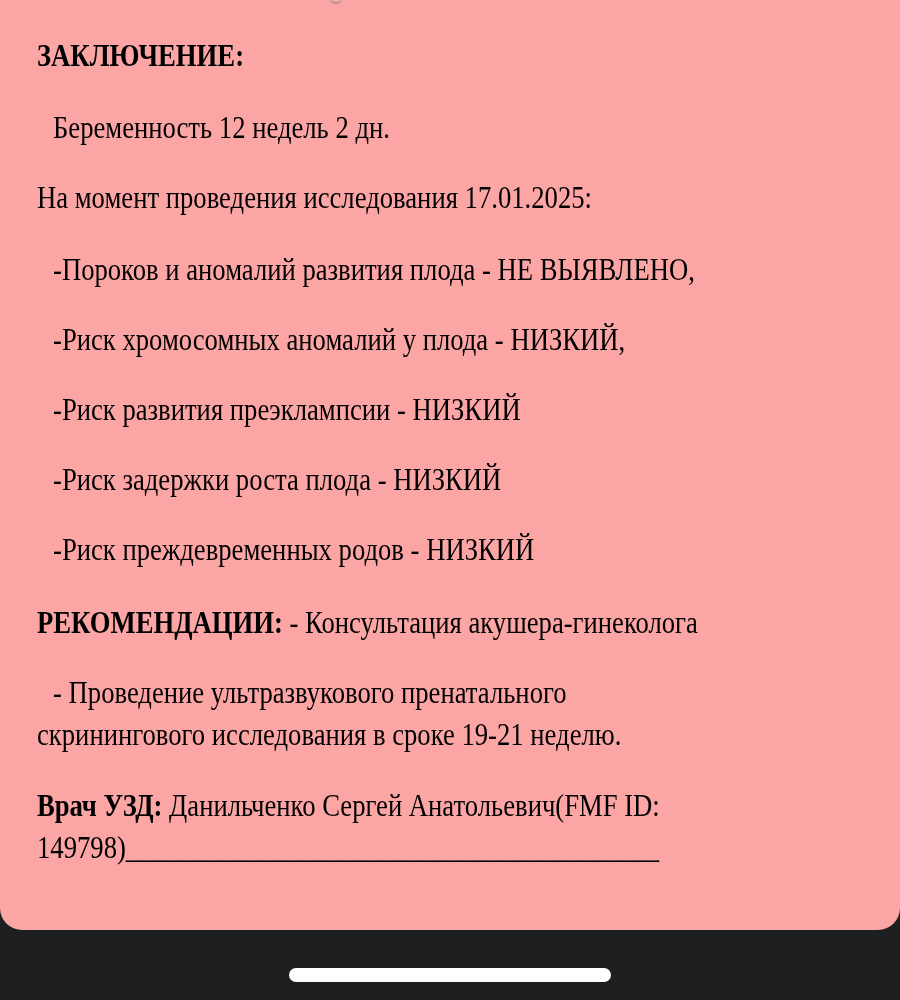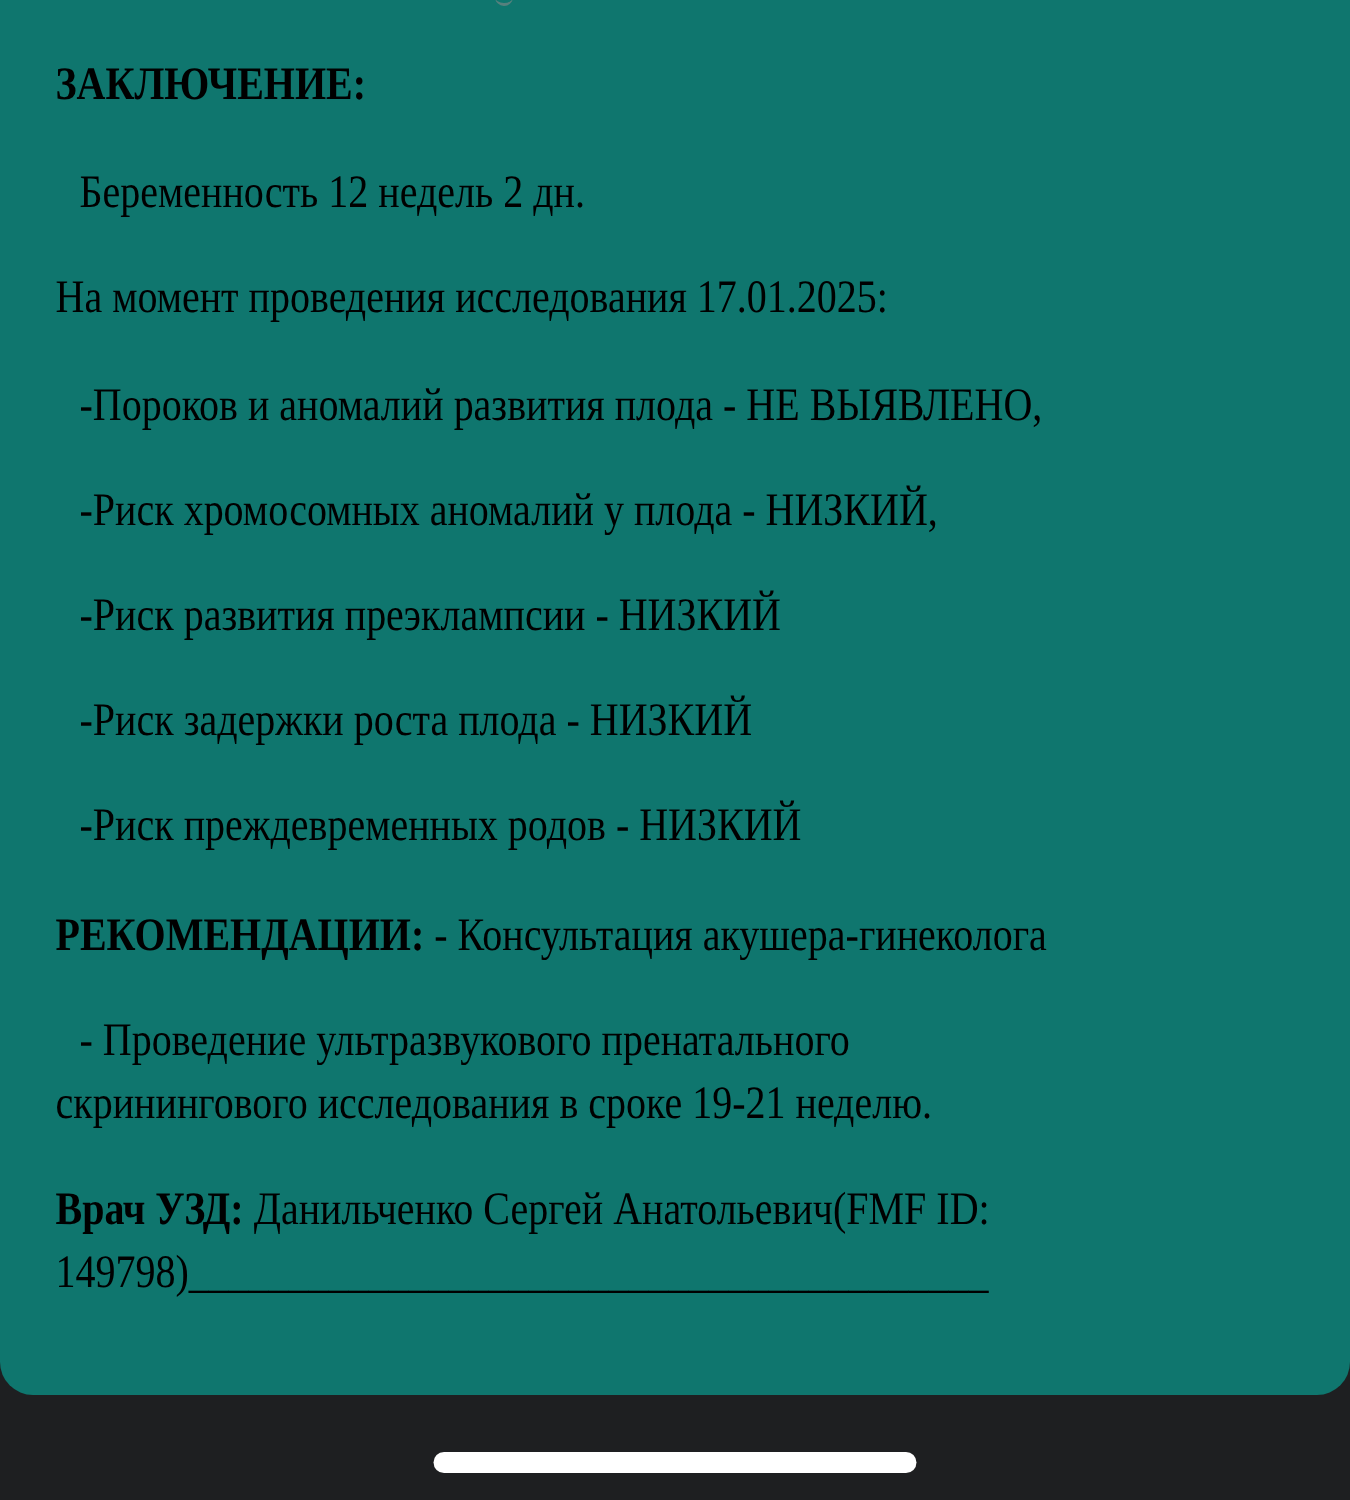--- a/index.html
+++ b/index.html
@@ -3,21 +3,21 @@
 <meta charset="utf-8">
 <style>
   html, body { margin:0; padding:0; }
   body {
     width:900px; height:1000px; overflow:hidden; position:relative;
     background:#1e1f21;
     border-radius: 0 0 36px 36px;
   }
   .page {
     position:absolute; left:0; top:0; width:900px; height:930px;
-    background:#0f766e;
+    background:#fca5a5;
     border-radius: 0 0 22px 22px;
     overflow:hidden;
   }
   .line {
     position:absolute; left:37px;
     font-family:"Liberation Serif", serif;
     font-size:31px; color:#000;
     white-space:nowrap;
     transform-origin: 0 50%;
     transform: scaleX(0.86);

